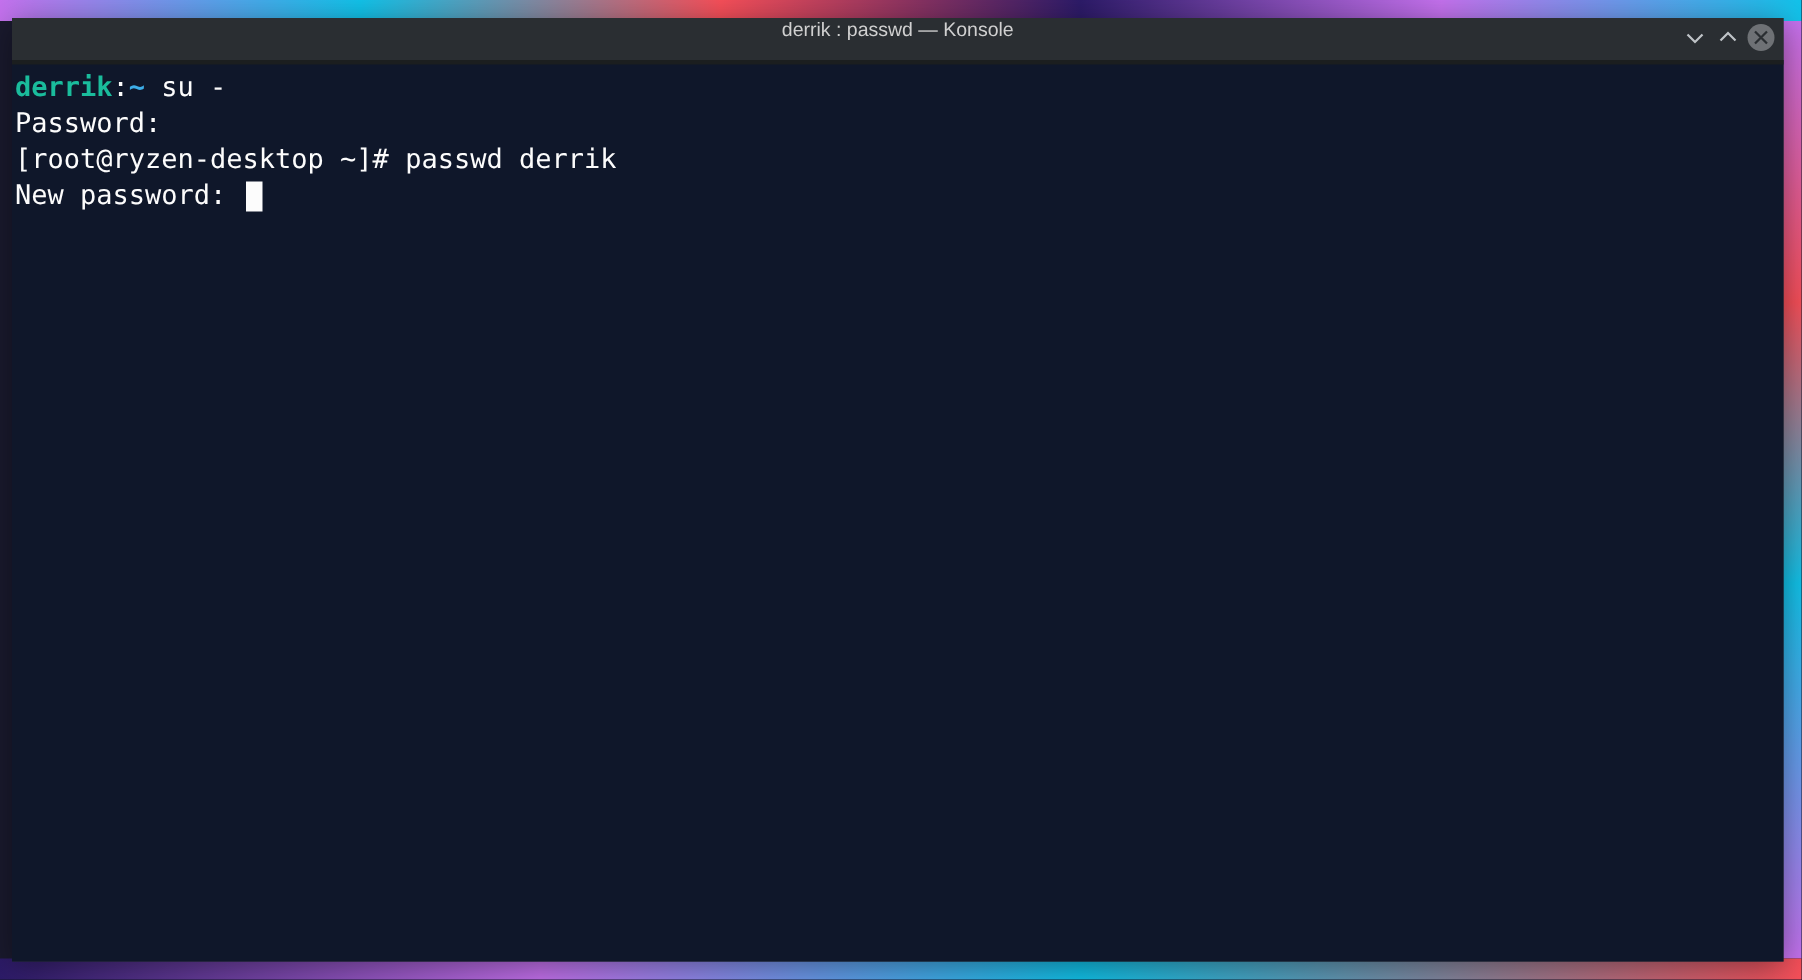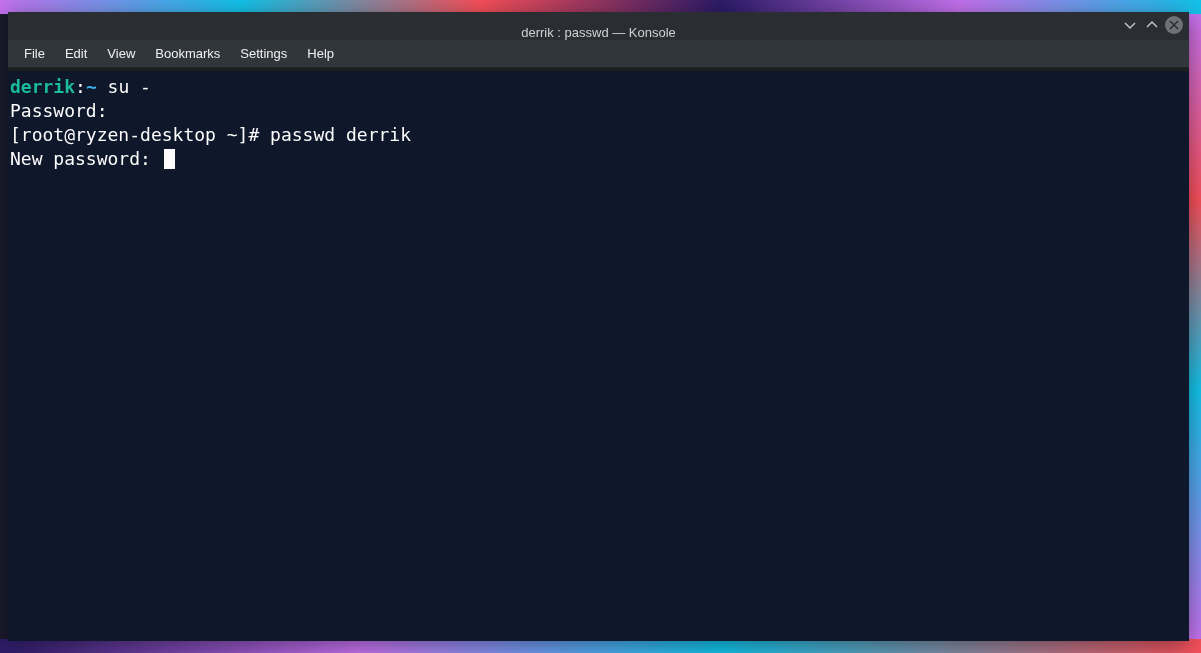--- a/index.html
+++ b/index.html
@@ -39,21 +39,21 @@
       background: #31363b;
       display: flex;
       flex-direction: column;
       z-index: 1;
       box-shadow: 0 4px 20px rgba(0,0,0,0.4);
     }
     .titlebar {
       height: 28px;
       background: #2a2e32;
       display: flex;
-      align-items: flex-end;
+      align-items: flex-start;
       justify-content: center;
       position: relative;
       color: #eff0f1;
       font-size: 13px;
     }
     .title-text {
       text-align: center;
       color: #d0d0d0;
     }
     .window-controls {
@@ -140,26 +140,18 @@
           </svg>
       </div>
       <div class="wc-btn wc-close">
         <svg viewBox="0 0 10 10">
             <path d="M1 1 L9 9 M9 1 L1 9" stroke="#2a2e32" stroke-width="1.5"></path>
           </svg>
       </div>
     </div>
   </div>
 
-  <div class="menubar">
-    <div class="menu-item">File</div>
-    <div class="menu-item">Edit</div>
-    <div class="menu-item">View</div>
-    <div class="menu-item">Bookmarks</div>
-    <div class="menu-item">Settings</div>
-    <div class="menu-item">Help</div>
-  </div>
 
   <div class="terminal"><span class="t-user">derrik</span><span class="t-white">:</span><span class="t-path">~</span><span class="t-white"> su -</span>
 <span class="t-white">Password: </span>
 <span class="t-white">[root@ryzen-desktop ~]# </span><span class="t-white">passwd derrik</span>
 <span class="t-white">New password: </span><span class="cursor"></span></div>
 </div>
 
 </body></html>

